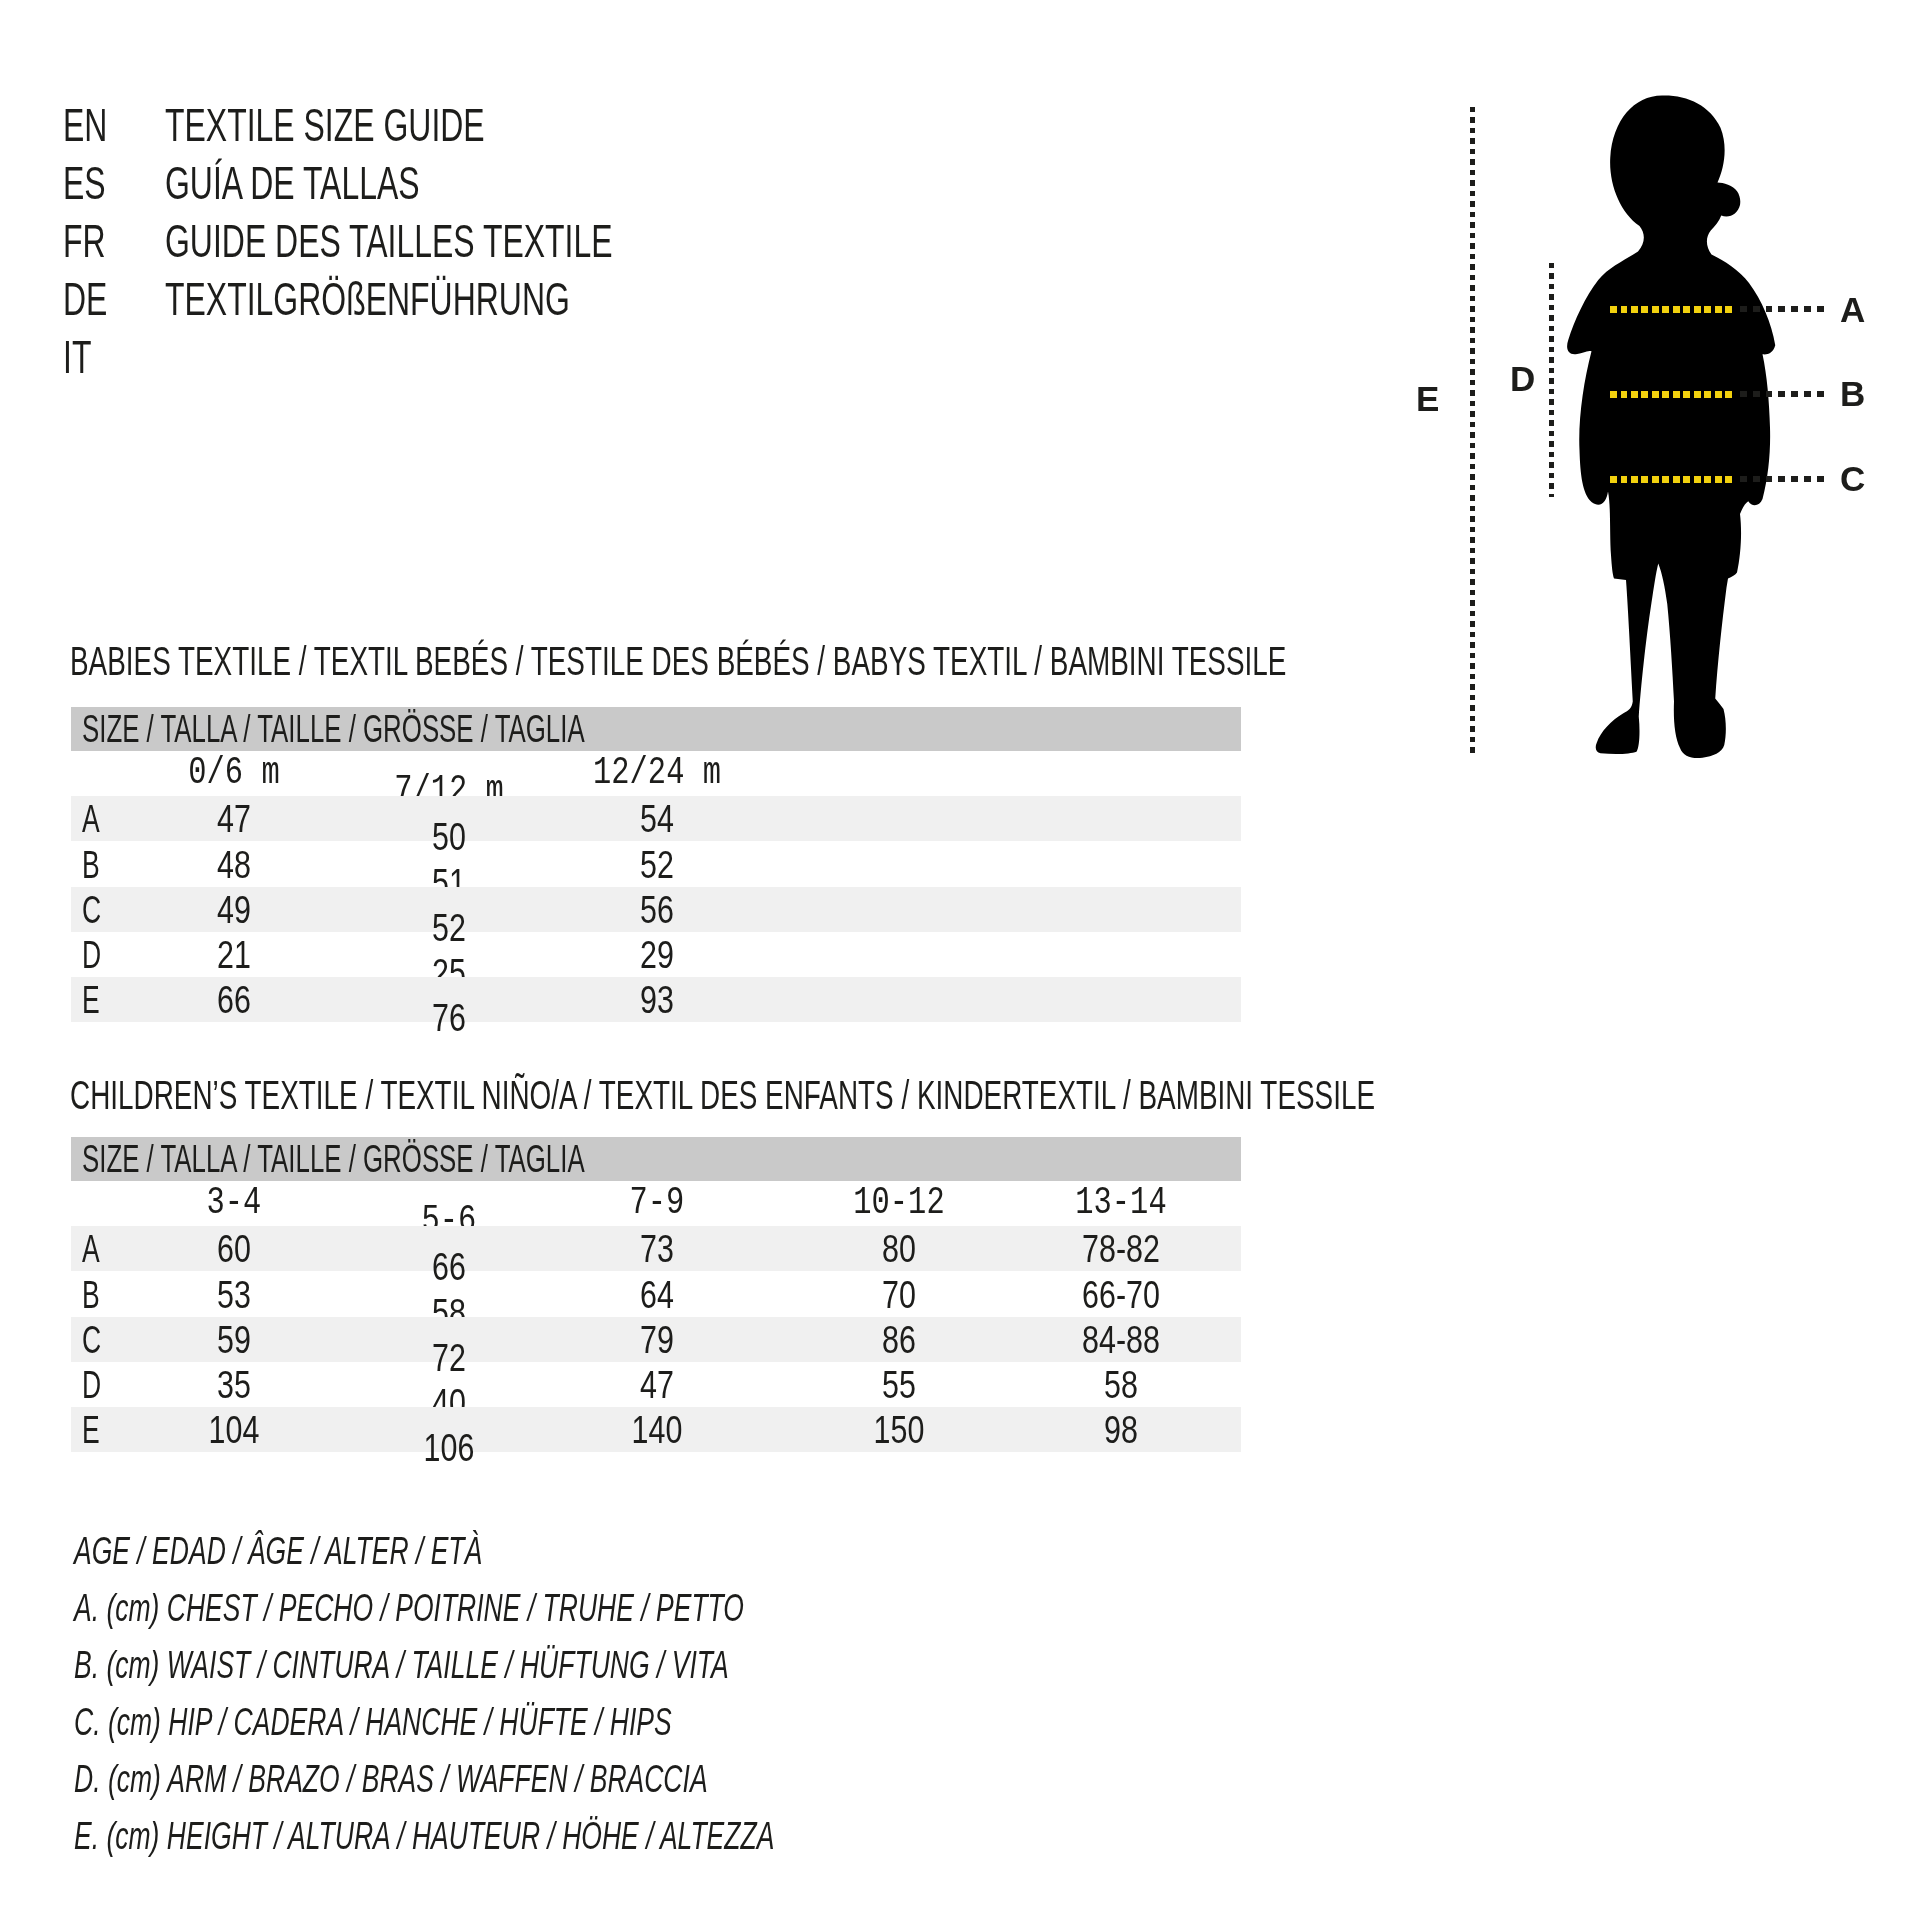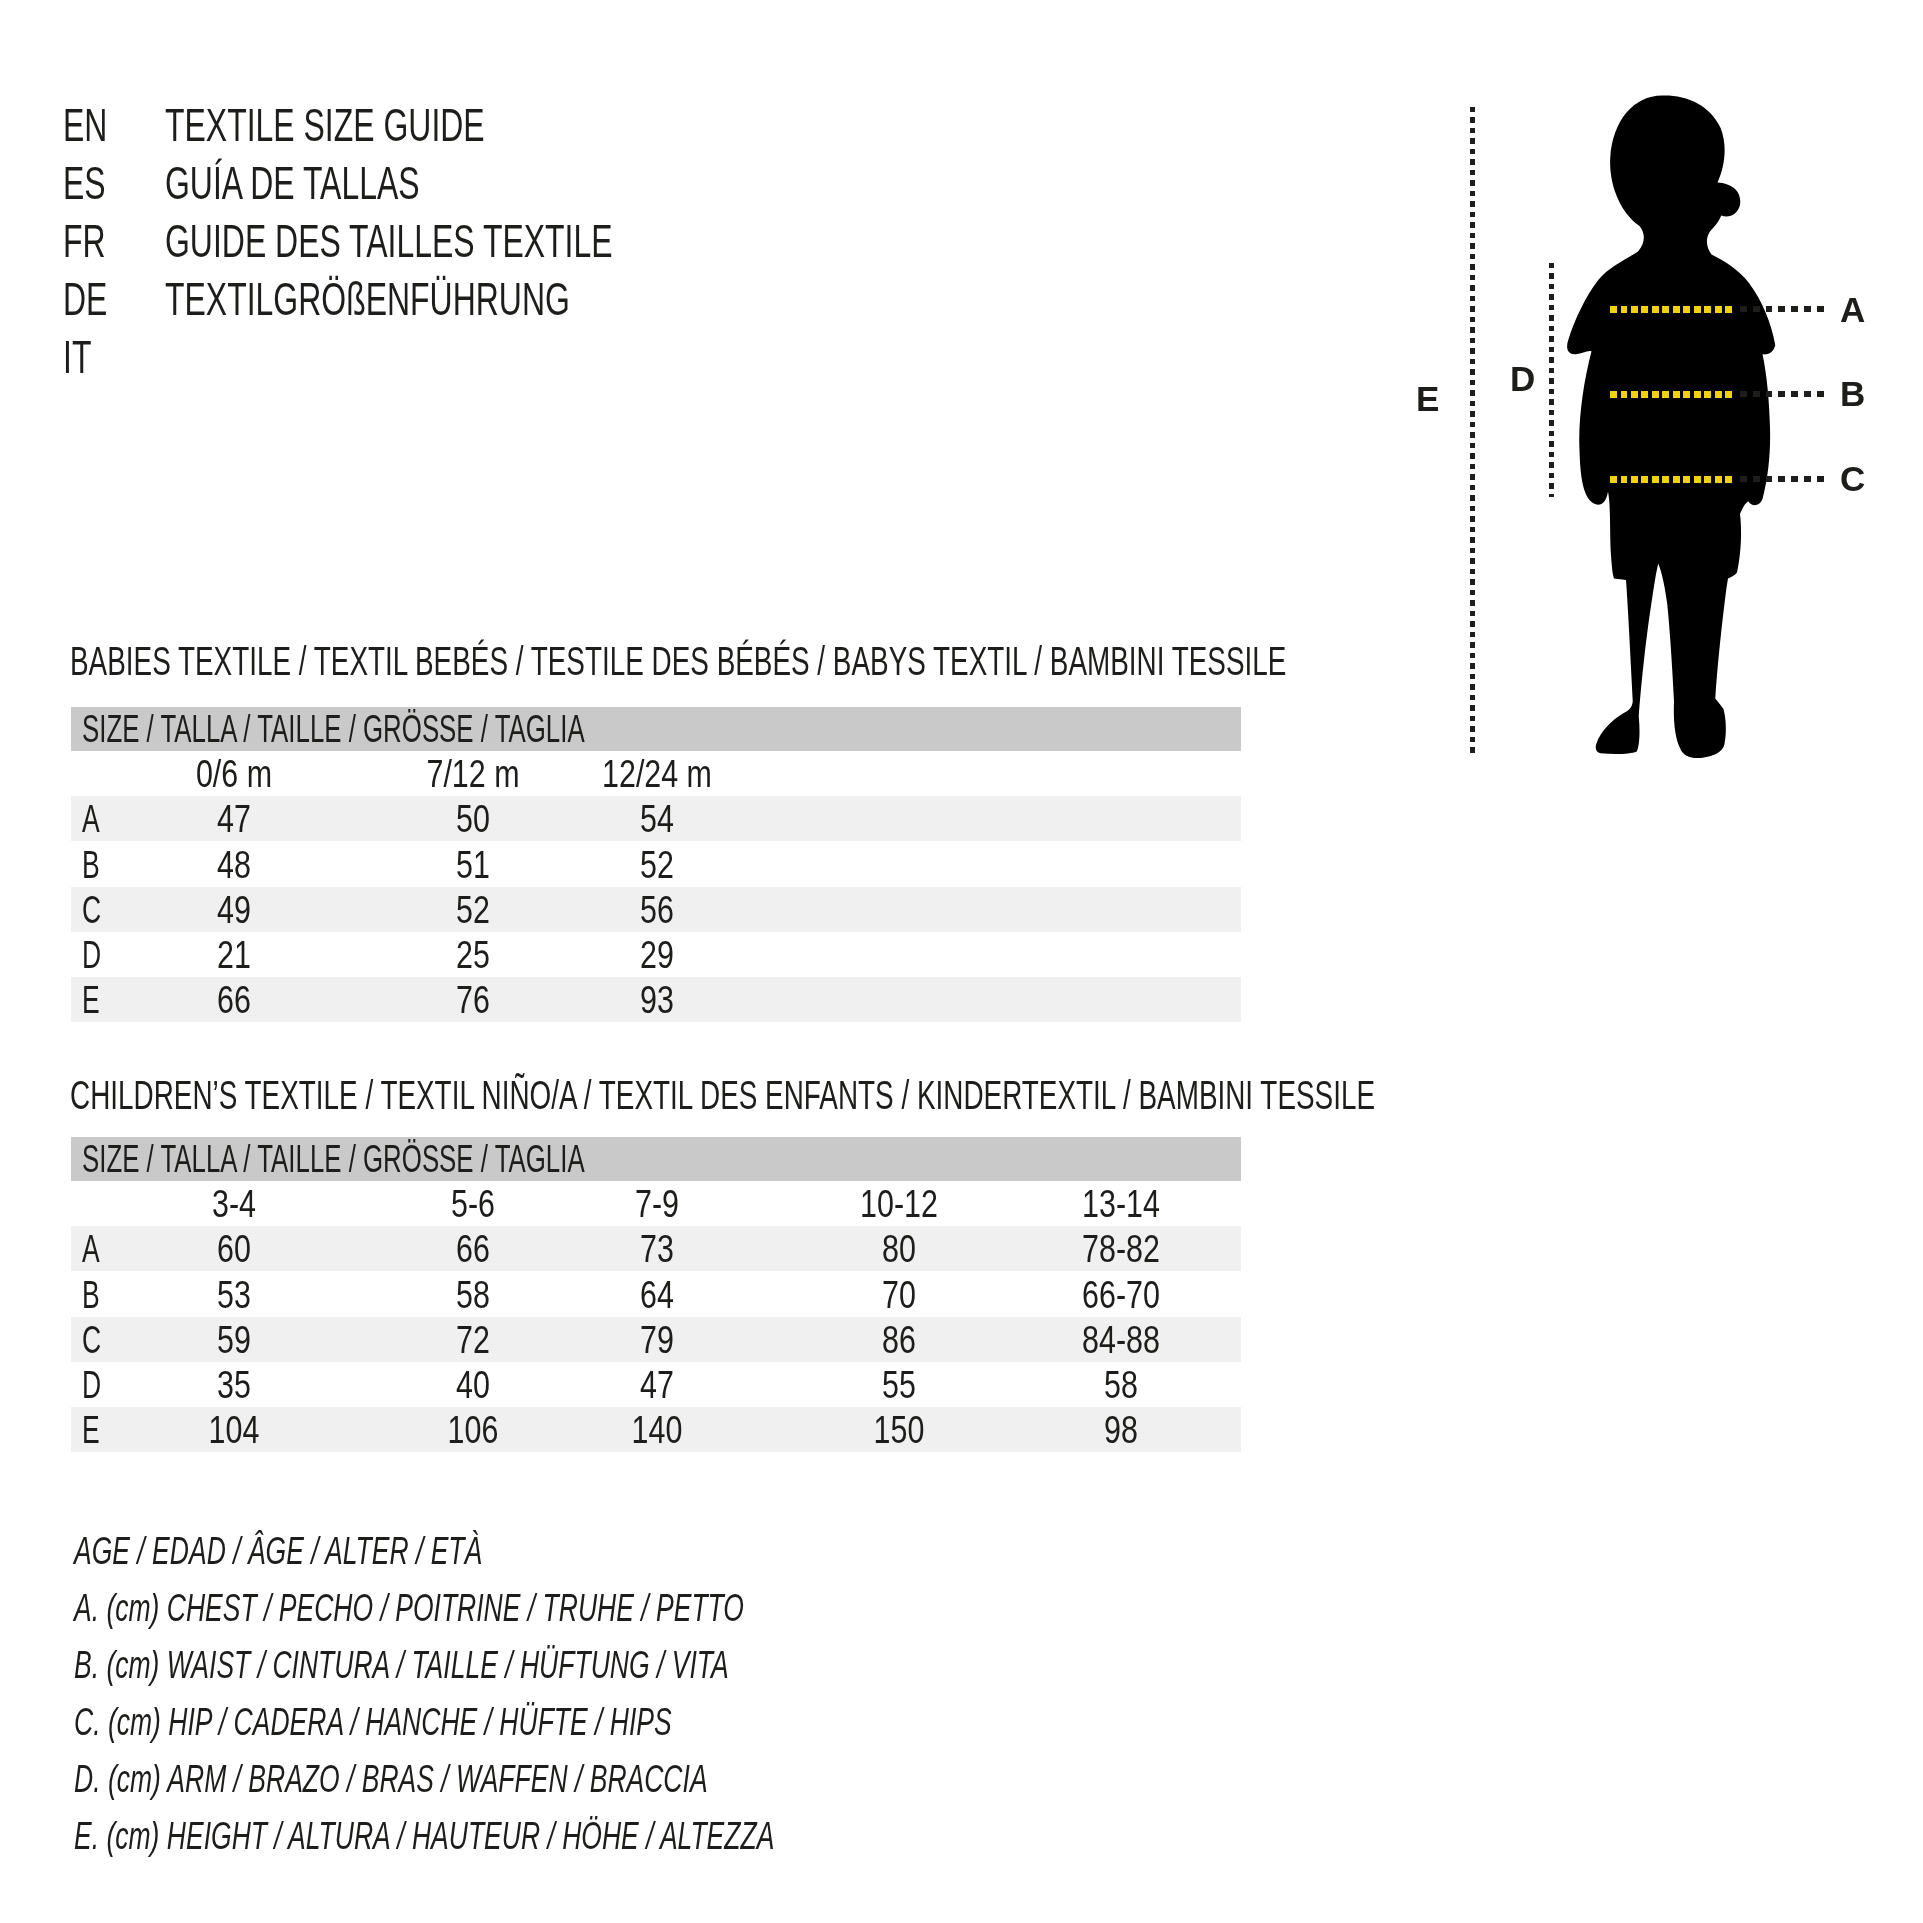--- a/index.html
+++ b/index.html
@@ -20,26 +20,26 @@
   .hdr-title { position:absolute; left:165px; }
 
   
   .section-title { position:absolute; left:70px; height:45px; line-height:45px; font-size:41px; }
 
   
   .sg-table { position:absolute; left:71px; width:1170px; }
   .band { position:absolute; left:0; top:0; width:100%; height:44px; line-height:44px;
           background:#c9c9c9; font-size:38px; }
   .band .cx { margin-left:10.5px; }
-  .colhead-row { position:absolute; left:0; top:44px; width:100%; height:31px; }
+  .colhead-row { position:absolute; left:0; top:44px; width:100%; height:31px;font-family:Liberation Mono, monospace; }
   .trow { position:absolute; left:0; width:100%; height:45px; }
   .trow.alt { background:#f0f0f0; }
   .rowlabel { position:absolute; left:10.5px; top:0; height:45px; line-height:45px; font-size:39px; }
   .cell { position:absolute; top:0; height:45px; line-height:45px; font-size:39px; }
-  .c0 { left:163px; } .c1 { left:402px; } .c2 { left:586px; } .c3 { left:828px; } .c4 { left:1050px; }
+  .c0 { left:163px; } .c1 { left:378px;margin-top:18px; } .c2 { left:586px; } .c3 { left:828px; } .c4 { left:1050px; }
 
   
   .legend-row { position:absolute; left:74px; height:57px; line-height:57px; font-size:39px;font-style:italic; }
 
   
   .fig-label { position:absolute; height:41px; line-height:41px; font-size:35px; font-weight:700; }
   .vdots {
     position:absolute; width:5.3px;
     background:repeating-linear-gradient(180deg,#1d1d1b 0 5.3px,transparent 5.3px 10.5px);
   }

